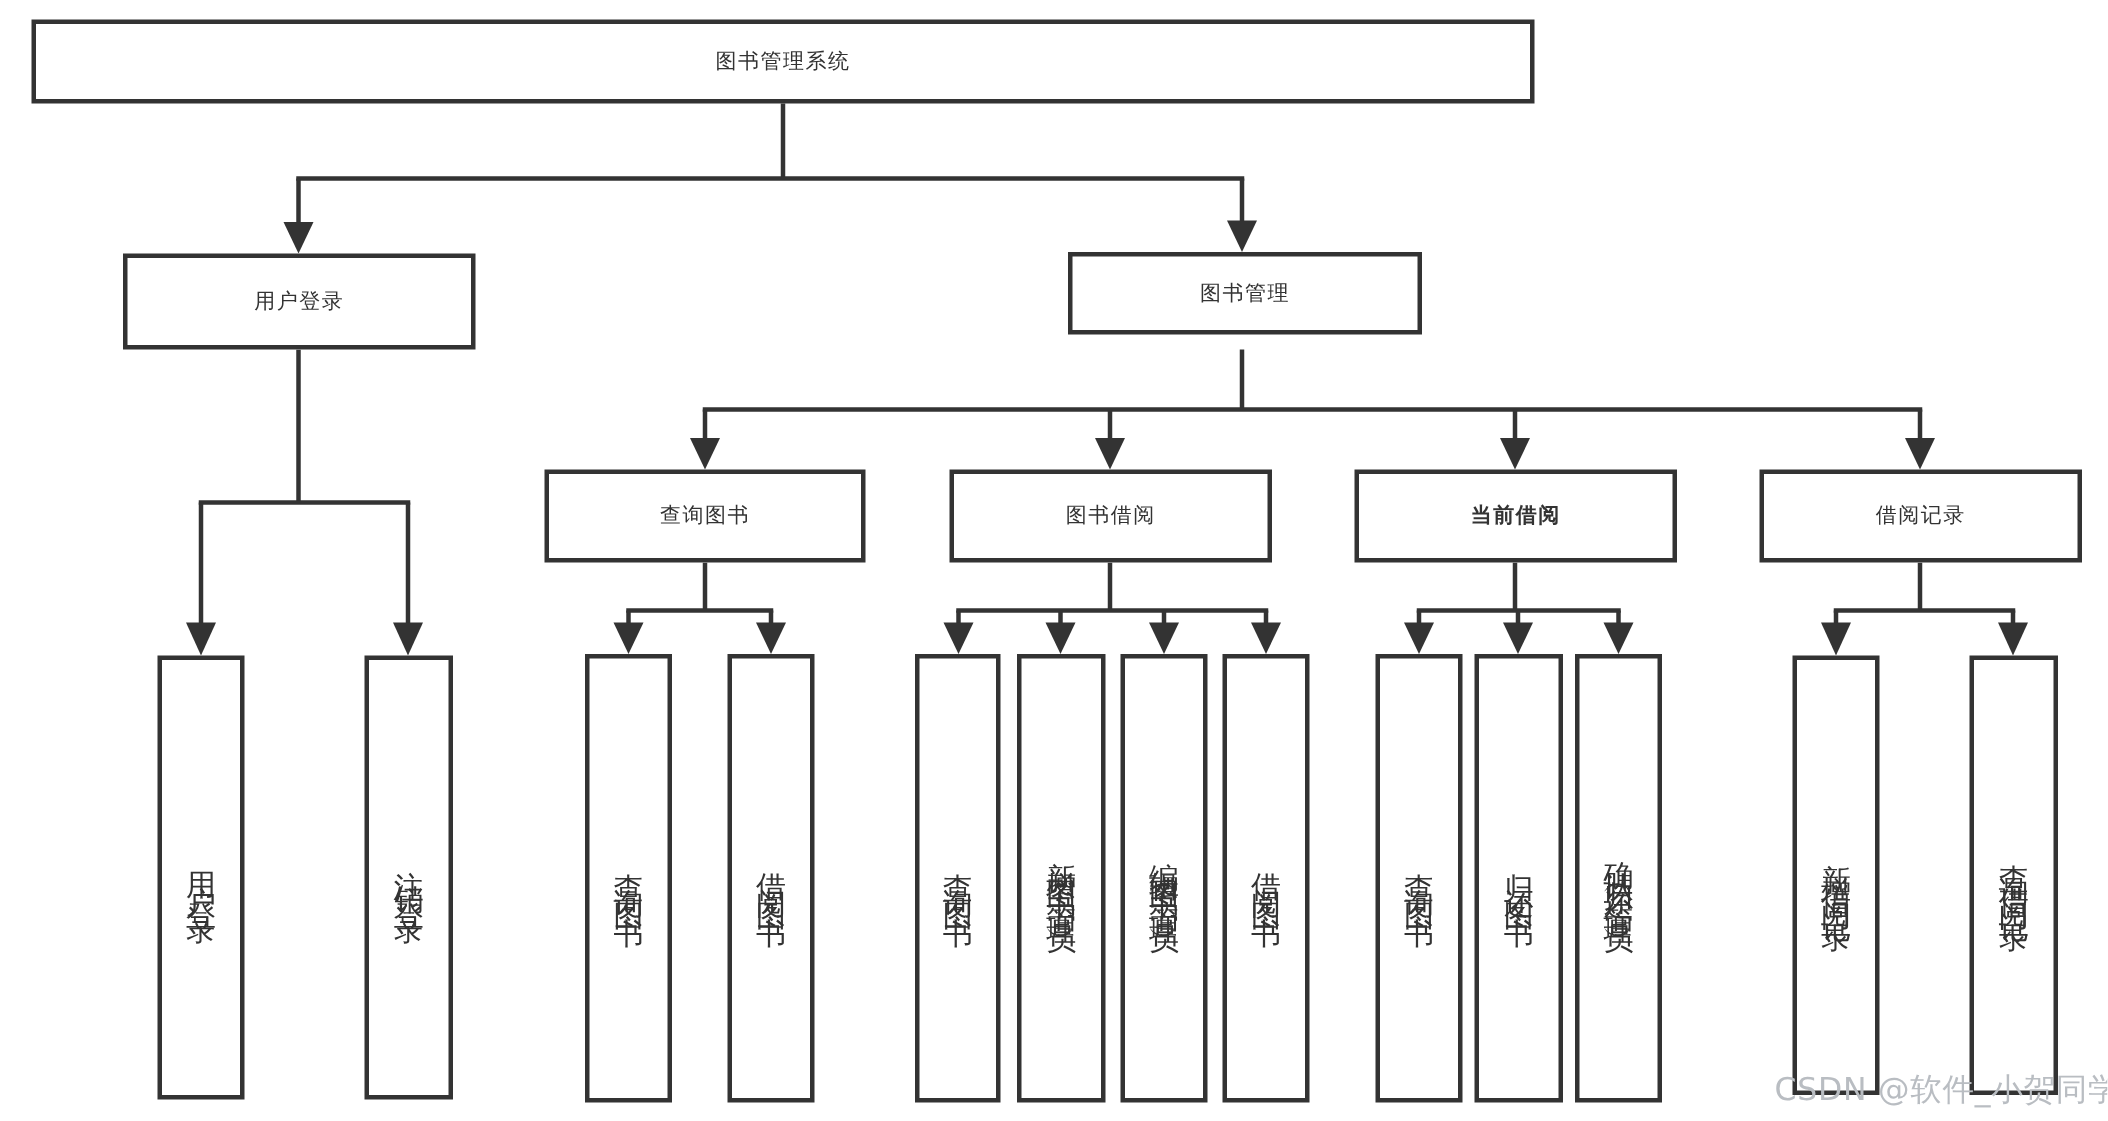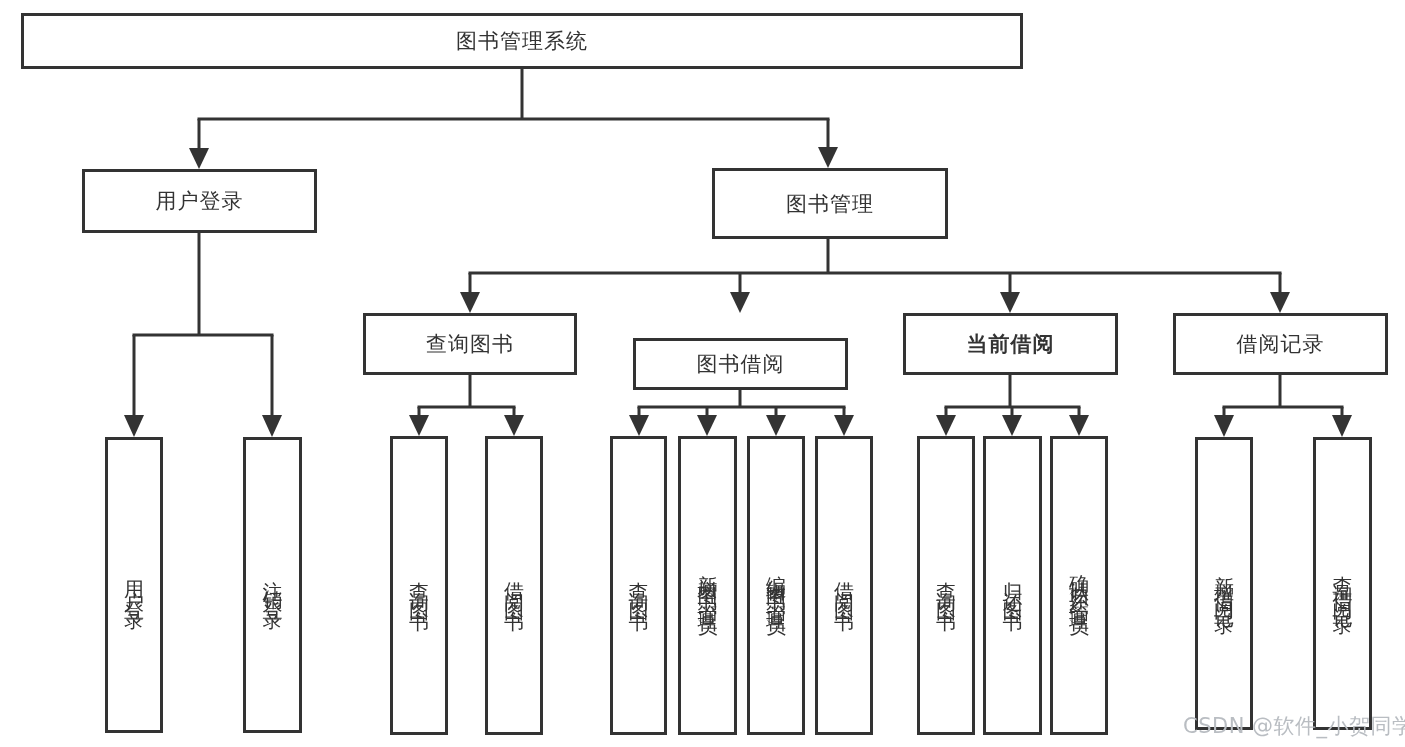--- a/index.html
+++ b/index.html
@@ -4,21 +4,21 @@
 <style>
   html,body{margin:0;padding:0;background:#ffffff;}
   .canvas{
     position:relative;width:1405px;height:747px;background:#ffffff;overflow:hidden;
     font-family:"DejaVu Sans","Liberation Sans",sans-serif;
   }
   .connector-layer{position:absolute;left:0;top:0;}
   .hbox{
     position:absolute;box-sizing:border-box;border:3px solid #333333;background:#ffffff;
     display:flex;align-items:center;justify-content:center;
-    font-size:21px;color:#333333;letter-spacing:1px;white-space:nowrap;
+    font-size:14px;color:#333333;letter-spacing:1px;white-space:nowrap;
   }
   .vbox{
     position:absolute;box-sizing:border-box;border:3px solid #333333;background:#ffffff;
     display:flex;align-items:center;justify-content:center;
   }
   .vbox span{
     writing-mode:vertical-rl;text-orientation:mixed;
     font-size:20px;color:#333333;letter-spacing:10px;line-height:1.05;white-space:nowrap;
   }
   .watermark{
@@ -93,24 +93,24 @@
       <polygon points="1002,415 1022,415 1012,436"></polygon>
       <polygon points="1069,415 1089,415 1079,436"></polygon>
       <polygon points="1214,415 1234,415 1224,437"></polygon>
       <polygon points="1332,415 1352,415 1342,437"></polygon>
     </g>
   </svg>
 
   <div class="hbox" style="left:21px;top:13px;width:1002px;height:56px;">图书管理系统</div>
 
   <div class="hbox" style="left:82px;top:169px;width:235px;height:64px;">用户登录</div>
-  <div class="hbox" style="left:712px;top:168px;width:236px;height:71px;">图书管理</div>
+  <div class="hbox" style="left:712px;top:168px;width:236px;height:55px;">图书管理</div>
 
   <div class="hbox" style="left:363px;top:313px;width:214px;height:62px;">查询图书</div>
-  <div class="hbox" style="left:633px;top:313px;width:215px;height:52px;margin-top:25px;">图书借阅</div>
+  <div class="hbox" style="left:633px;top:313px;width:215px;height:62px;">图书借阅</div>
   <div class="hbox" style="left:903px;top:313px;width:215px;height:62px;font-weight:bold;">当前借阅</div>
   <div class="hbox" style="left:1173px;top:313px;width:215px;height:62px;">借阅记录</div>
 
   <div class="vbox" style="left:105px;top:437px;width:58px;height:296px;">
     <span>用户登录</span>
   </div>
   <div class="vbox" style="left:243px;top:437px;width:59px;height:296px;">
     <span>注销登录</span>
   </div>
 

